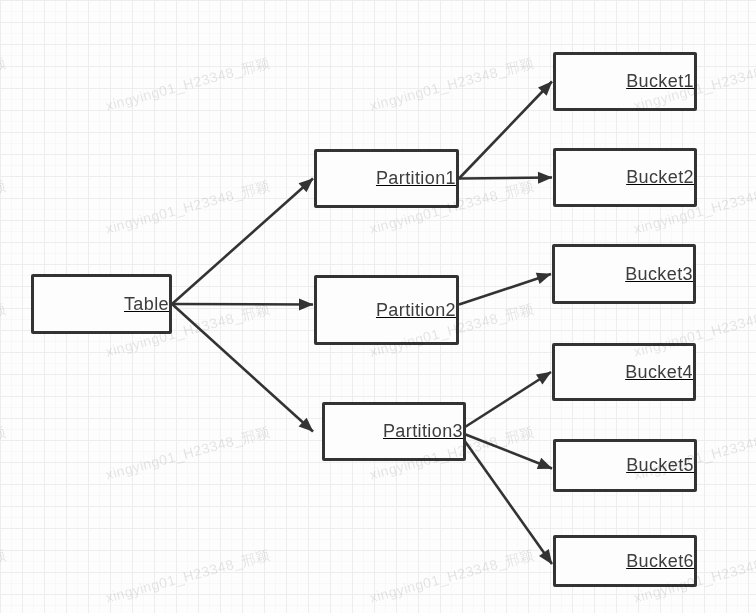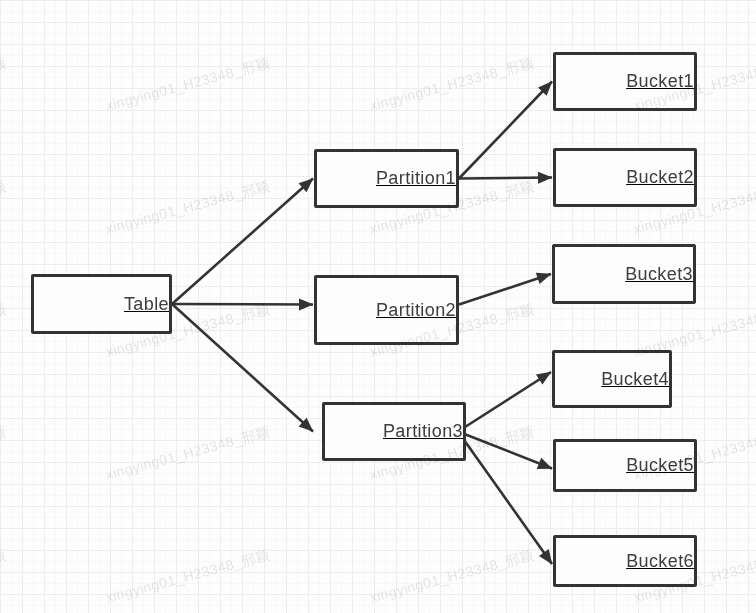--- a/index.html
+++ b/index.html
@@ -117,21 +117,21 @@
       </div>
       <div class="node" style="left: 553px; top: 52px; width: 144px; height: 59px;">
         <span class="node-label">Bucket1</span>
       </div>
       <div class="node" style="left: 553px; top: 148px; width: 144px; height: 59px;">
         <span class="node-label">Bucket2</span>
       </div>
       <div class="node" style="left: 552px; top: 244px; width: 144px; height: 60px;">
         <span class="node-label">Bucket3</span>
       </div>
-      <div class="node" style="left: 552px; top: 343px; width: 120px; height: 58px; margin-top: 7px;">
+      <div class="node" style="left: 552px; top: 343px; width: 144px; height: 58px;">
         <span class="node-label">Bucket4</span>
       </div>
       <div class="node" style="left: 553px; top: 439px; width: 144px; height: 53px;">
         <span class="node-label">Bucket5</span>
       </div>
       <div class="node" style="left: 553px; top: 535px; width: 144px; height: 52px;">
         <span class="node-label">Bucket6</span>
       </div>
     </div>
   <div id="watermark-layer">

